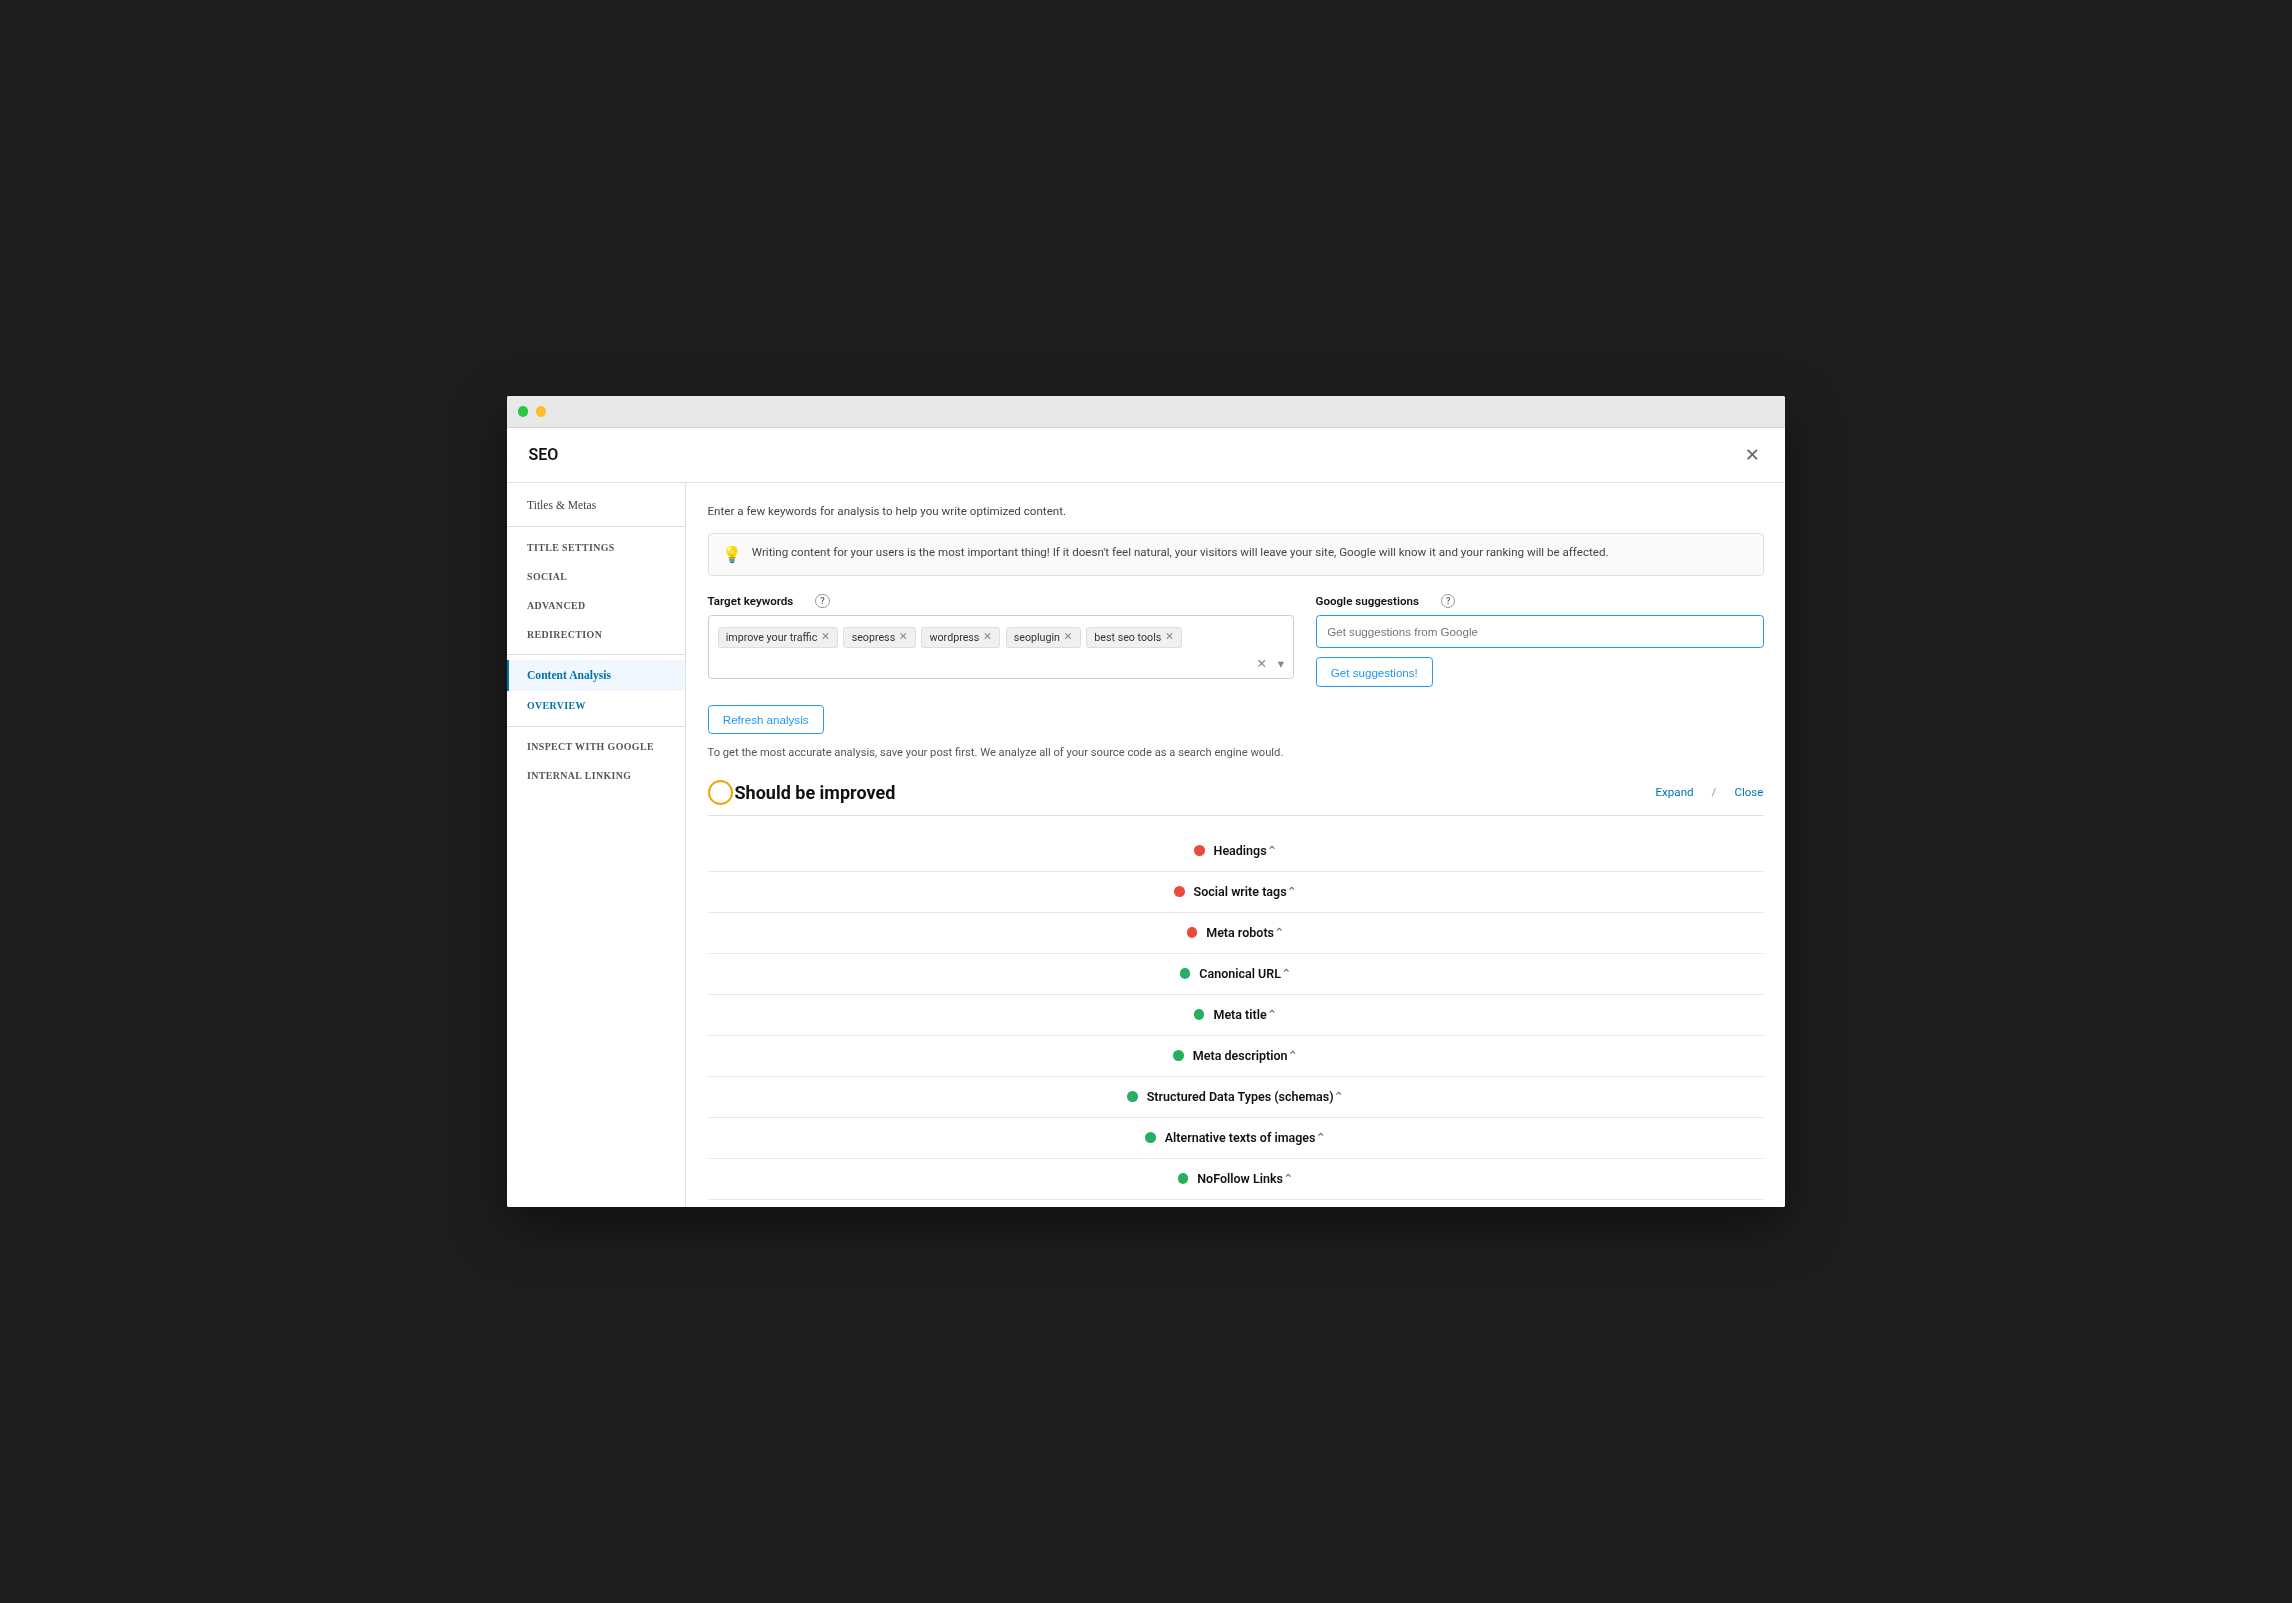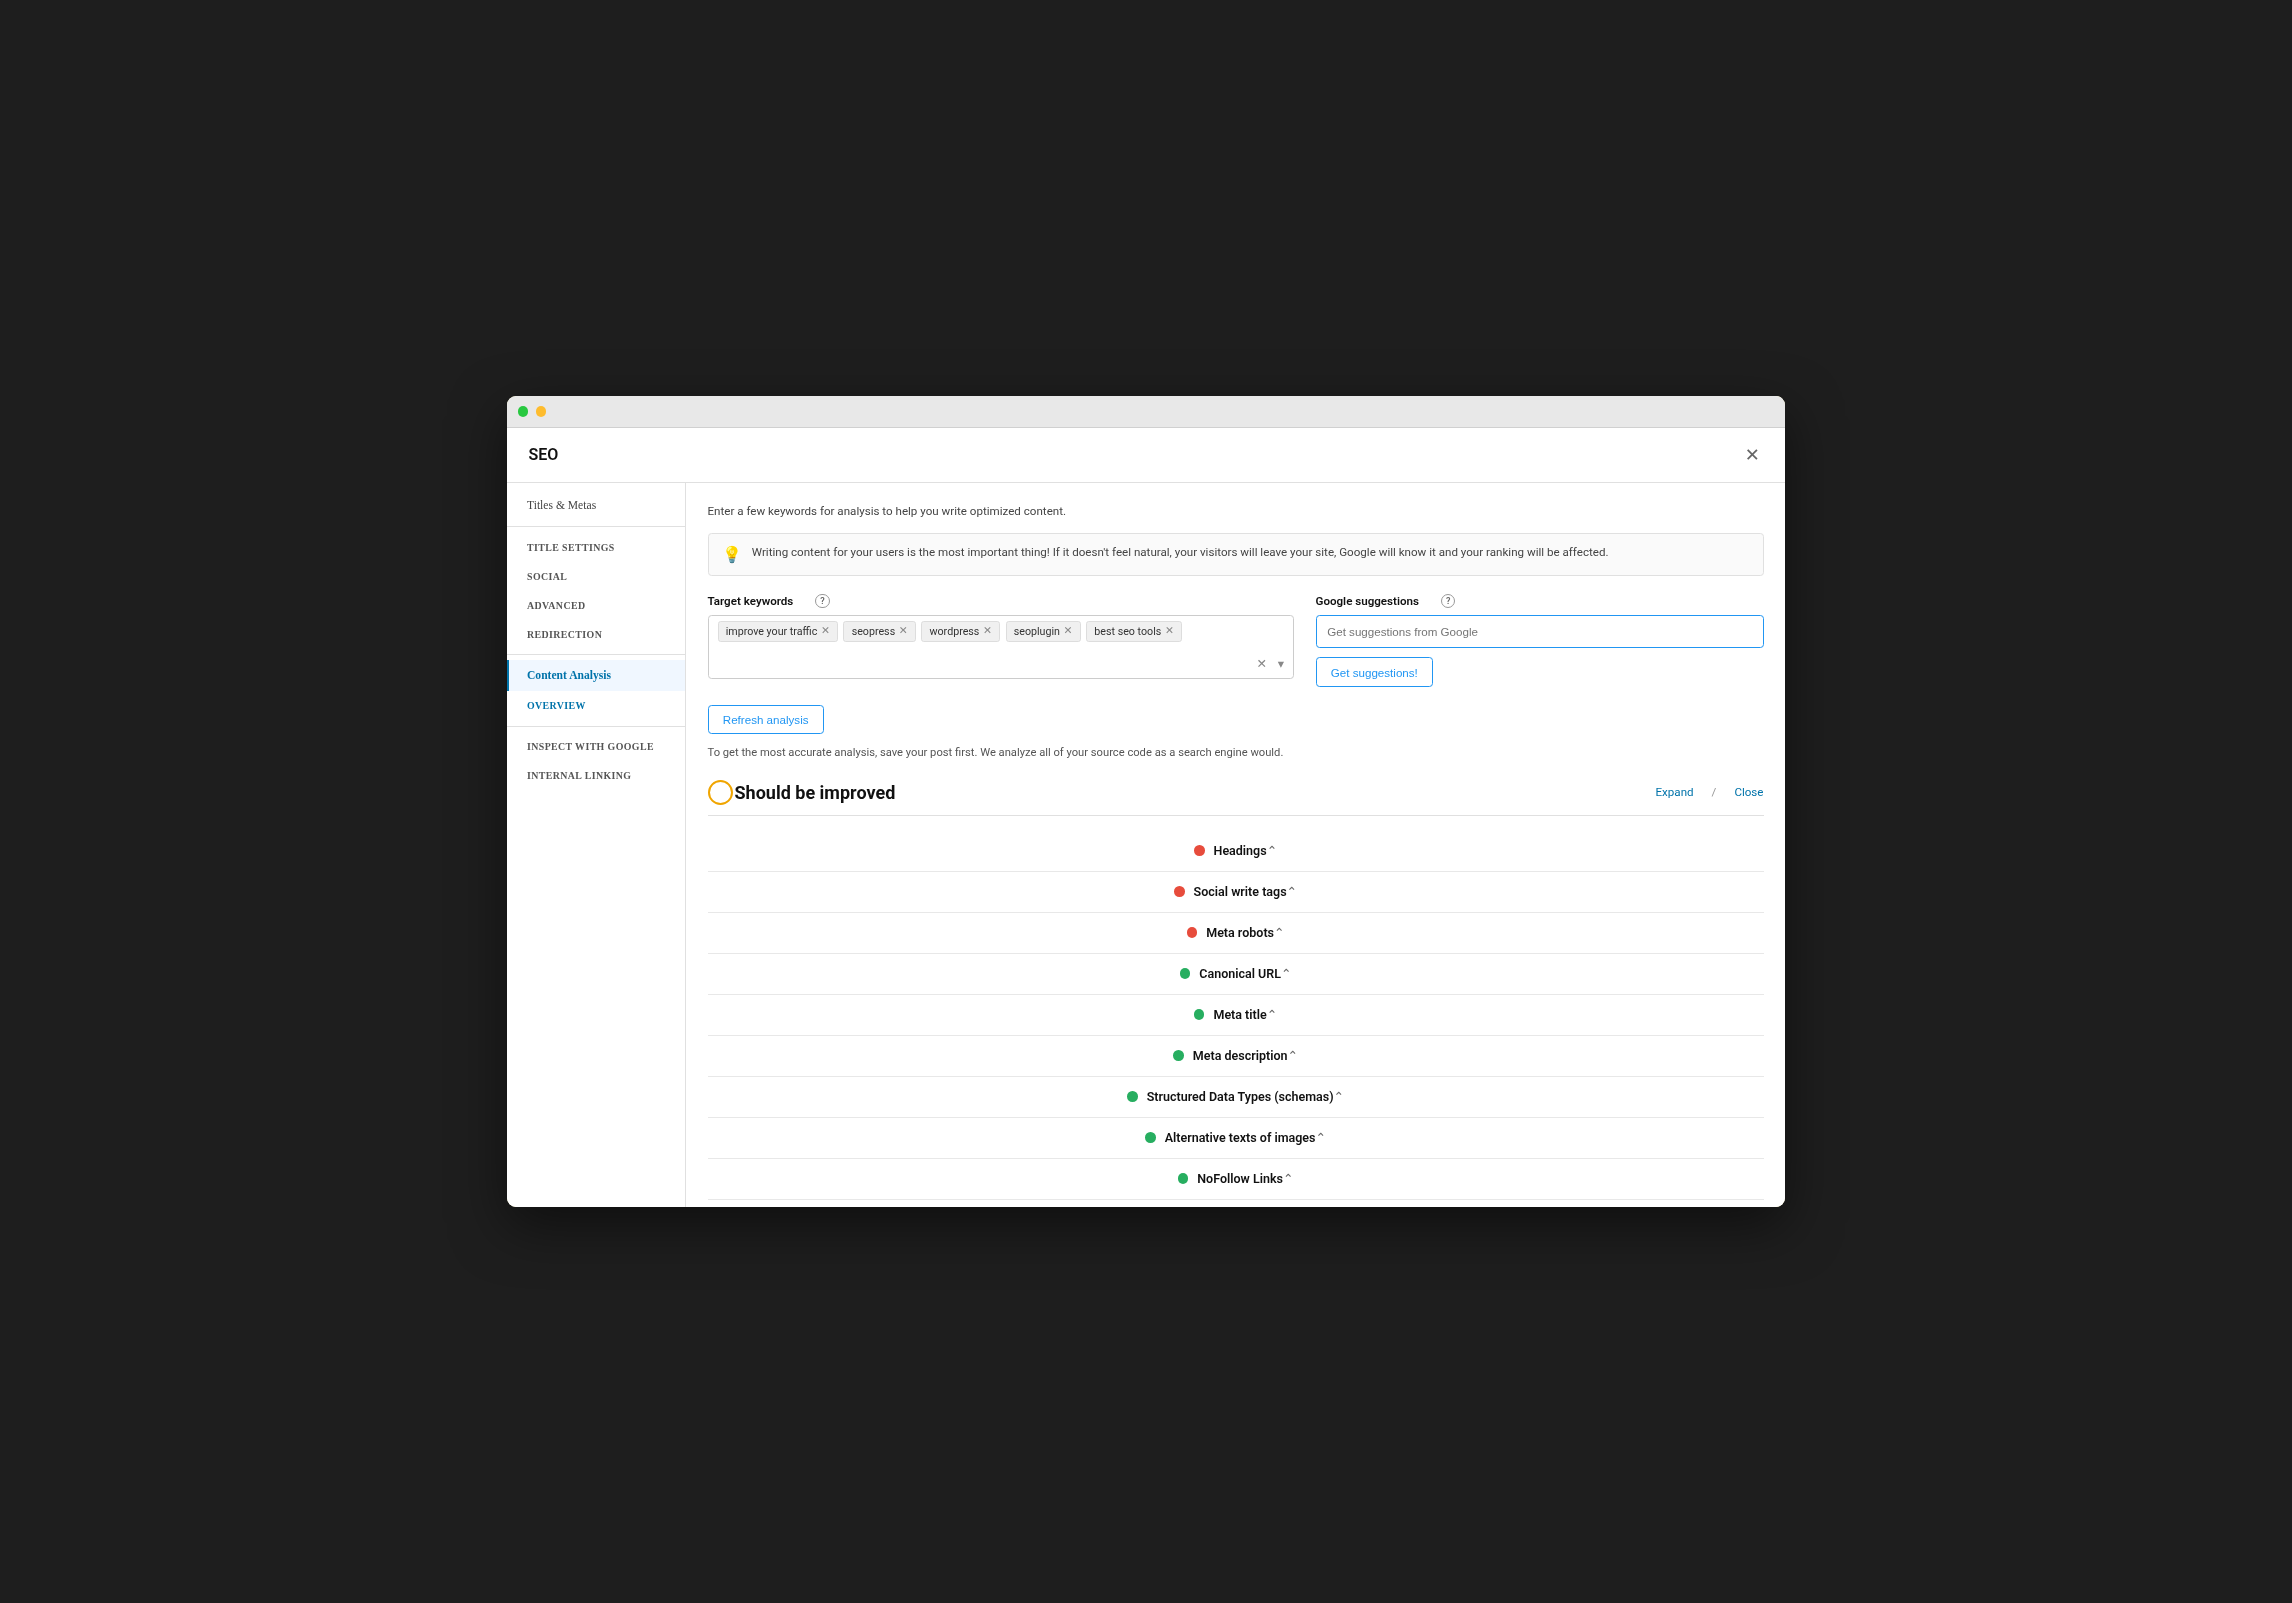--- a/index.html
+++ b/index.html
@@ -9,21 +9,21 @@
       background: #1e1e1e;
       display: flex;
       justify-content: center;
       align-items: center;
       min-height: 100vh;
       padding: 18px;
     }
 
     .window {
       background: #fef9c3;
-      border-radius: 9px;
+      border-radius: 2px;
       width: 1278px;
       max-width: 100%;
       box-shadow: 0 18px 54px rgba(0,0,0,0.5);
       overflow: hidden;
     }
 
     .title-bar {
       background: #e8e8e8;
       height: 32px;
       display: flex;
@@ -195,21 +195,21 @@
       border-radius: 50%;
       border: 0.9px solid #999;
       font-size: 9px;
       color: #666;
       cursor: pointer;
     }
 
     .keywords-input-box {
       border: 0.9px solid #ccc;
       border-radius: 3.6px;
-      padding: 5px 9px;
+      padding: 11px 9px;
       min-height: 64px;
       display: flex;
       flex-wrap: wrap;
       gap: 5.4px;
       align-content: flex-start;
       position: relative;
       background: #fff;
     }
 
     .keyword-tag {

